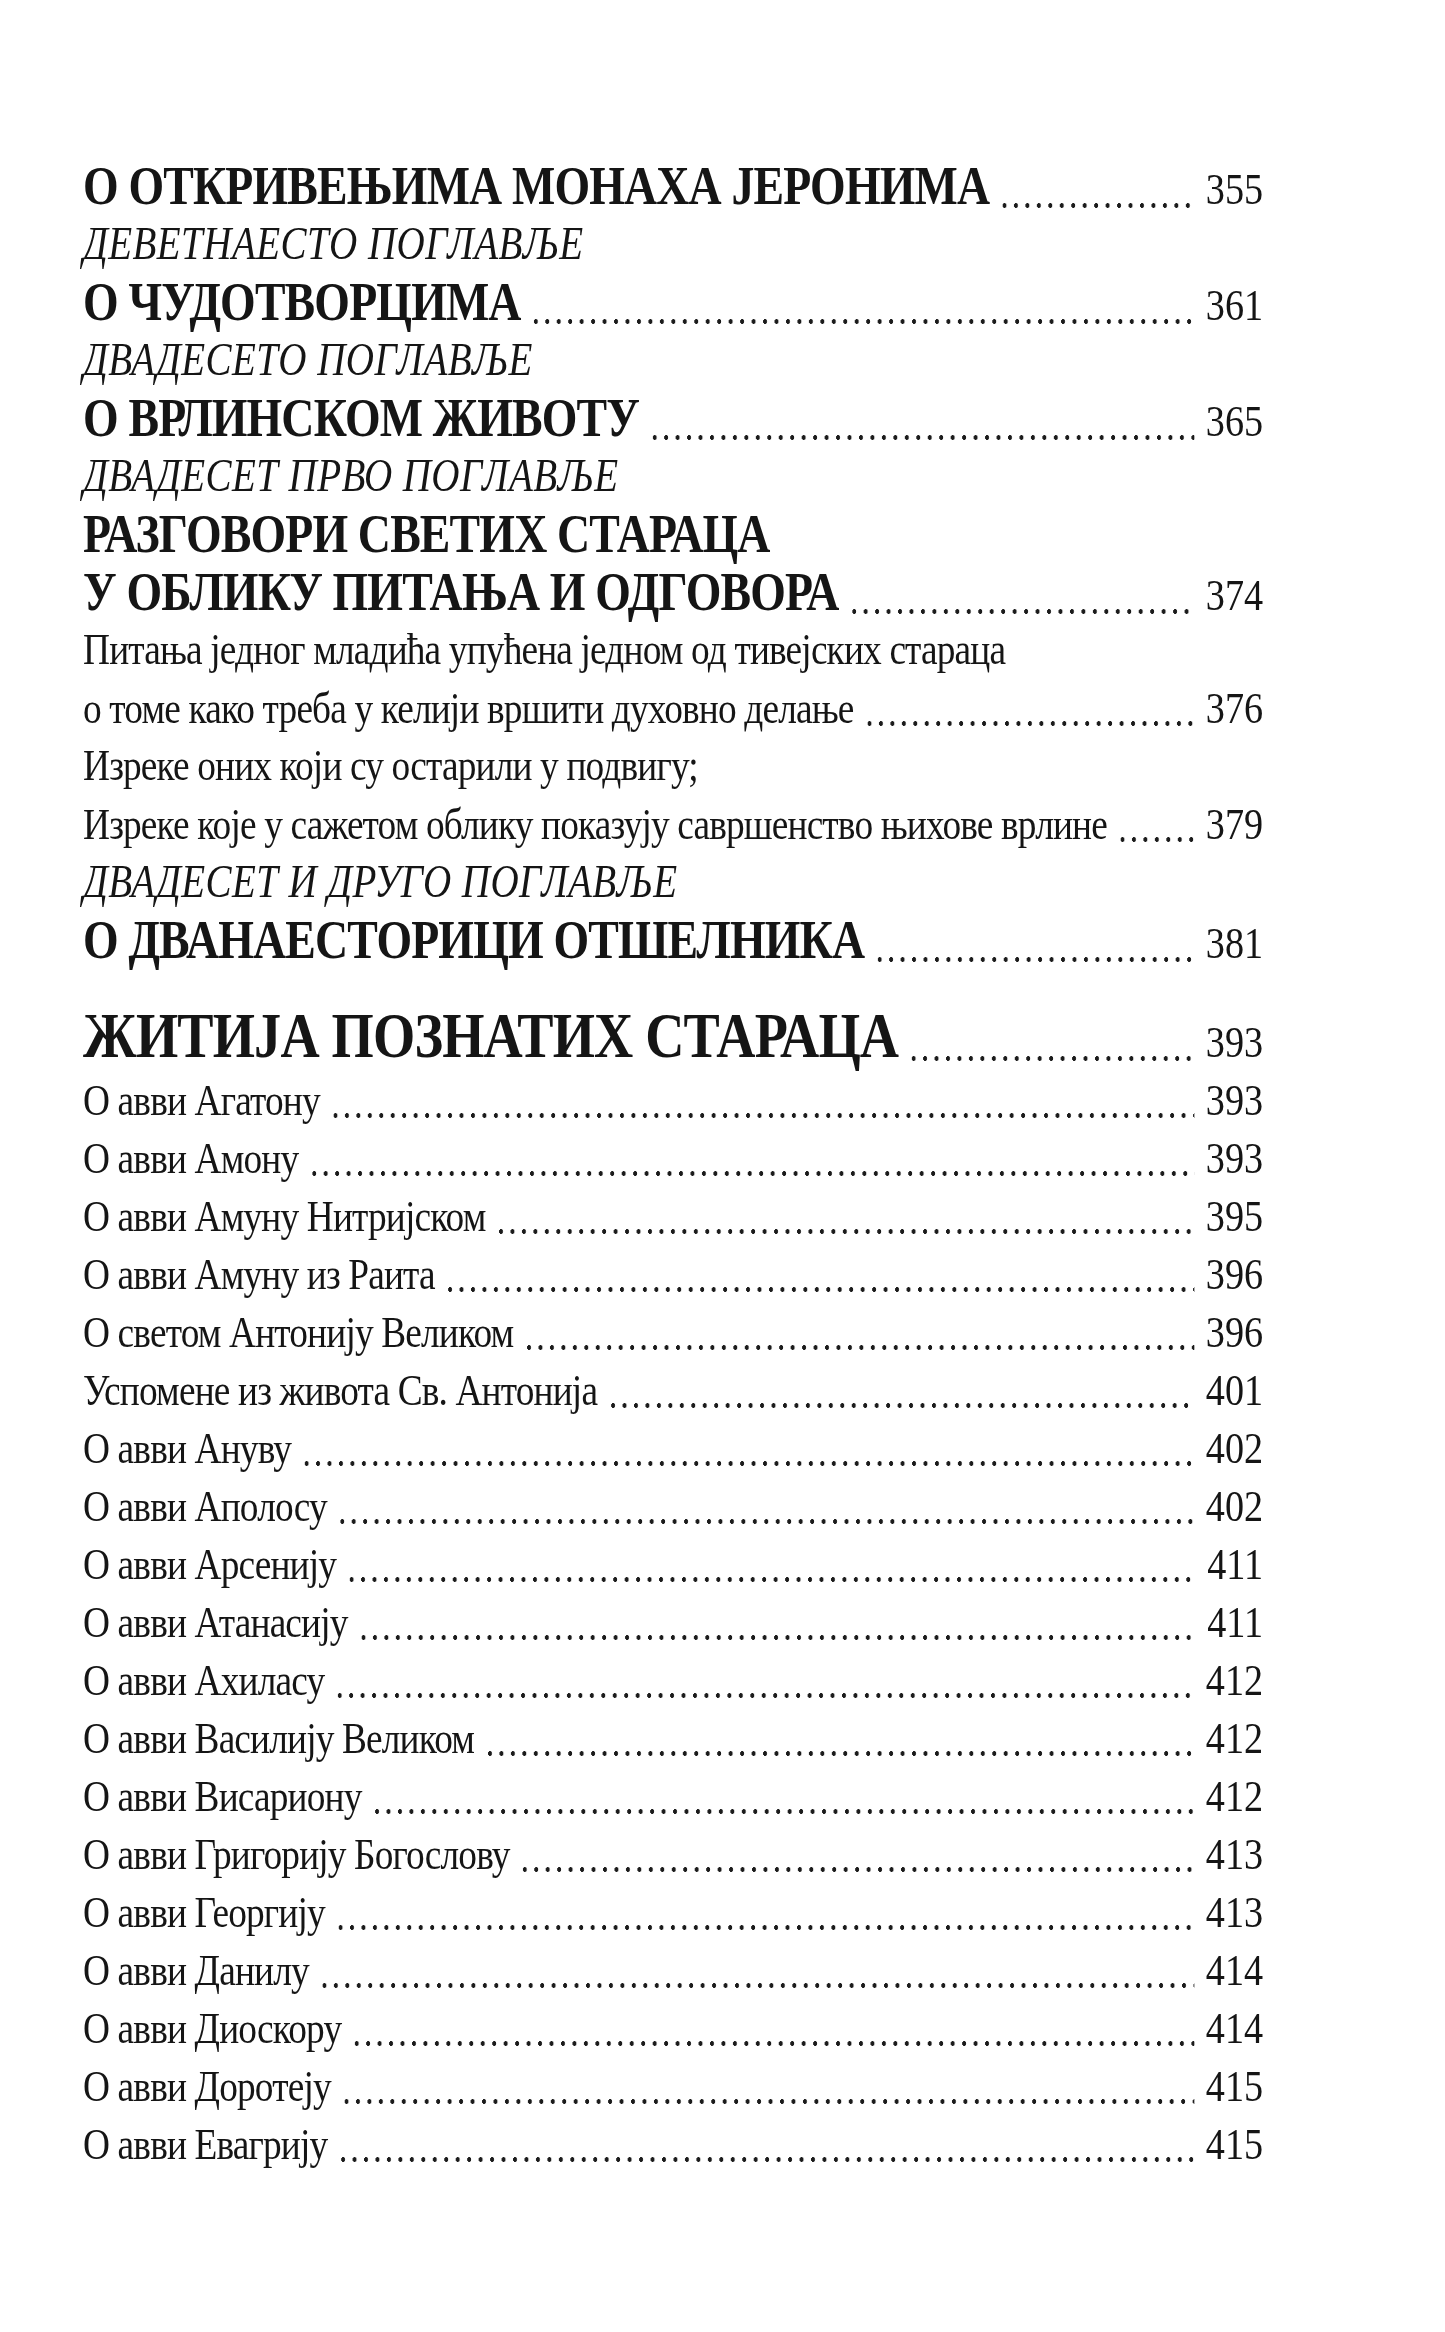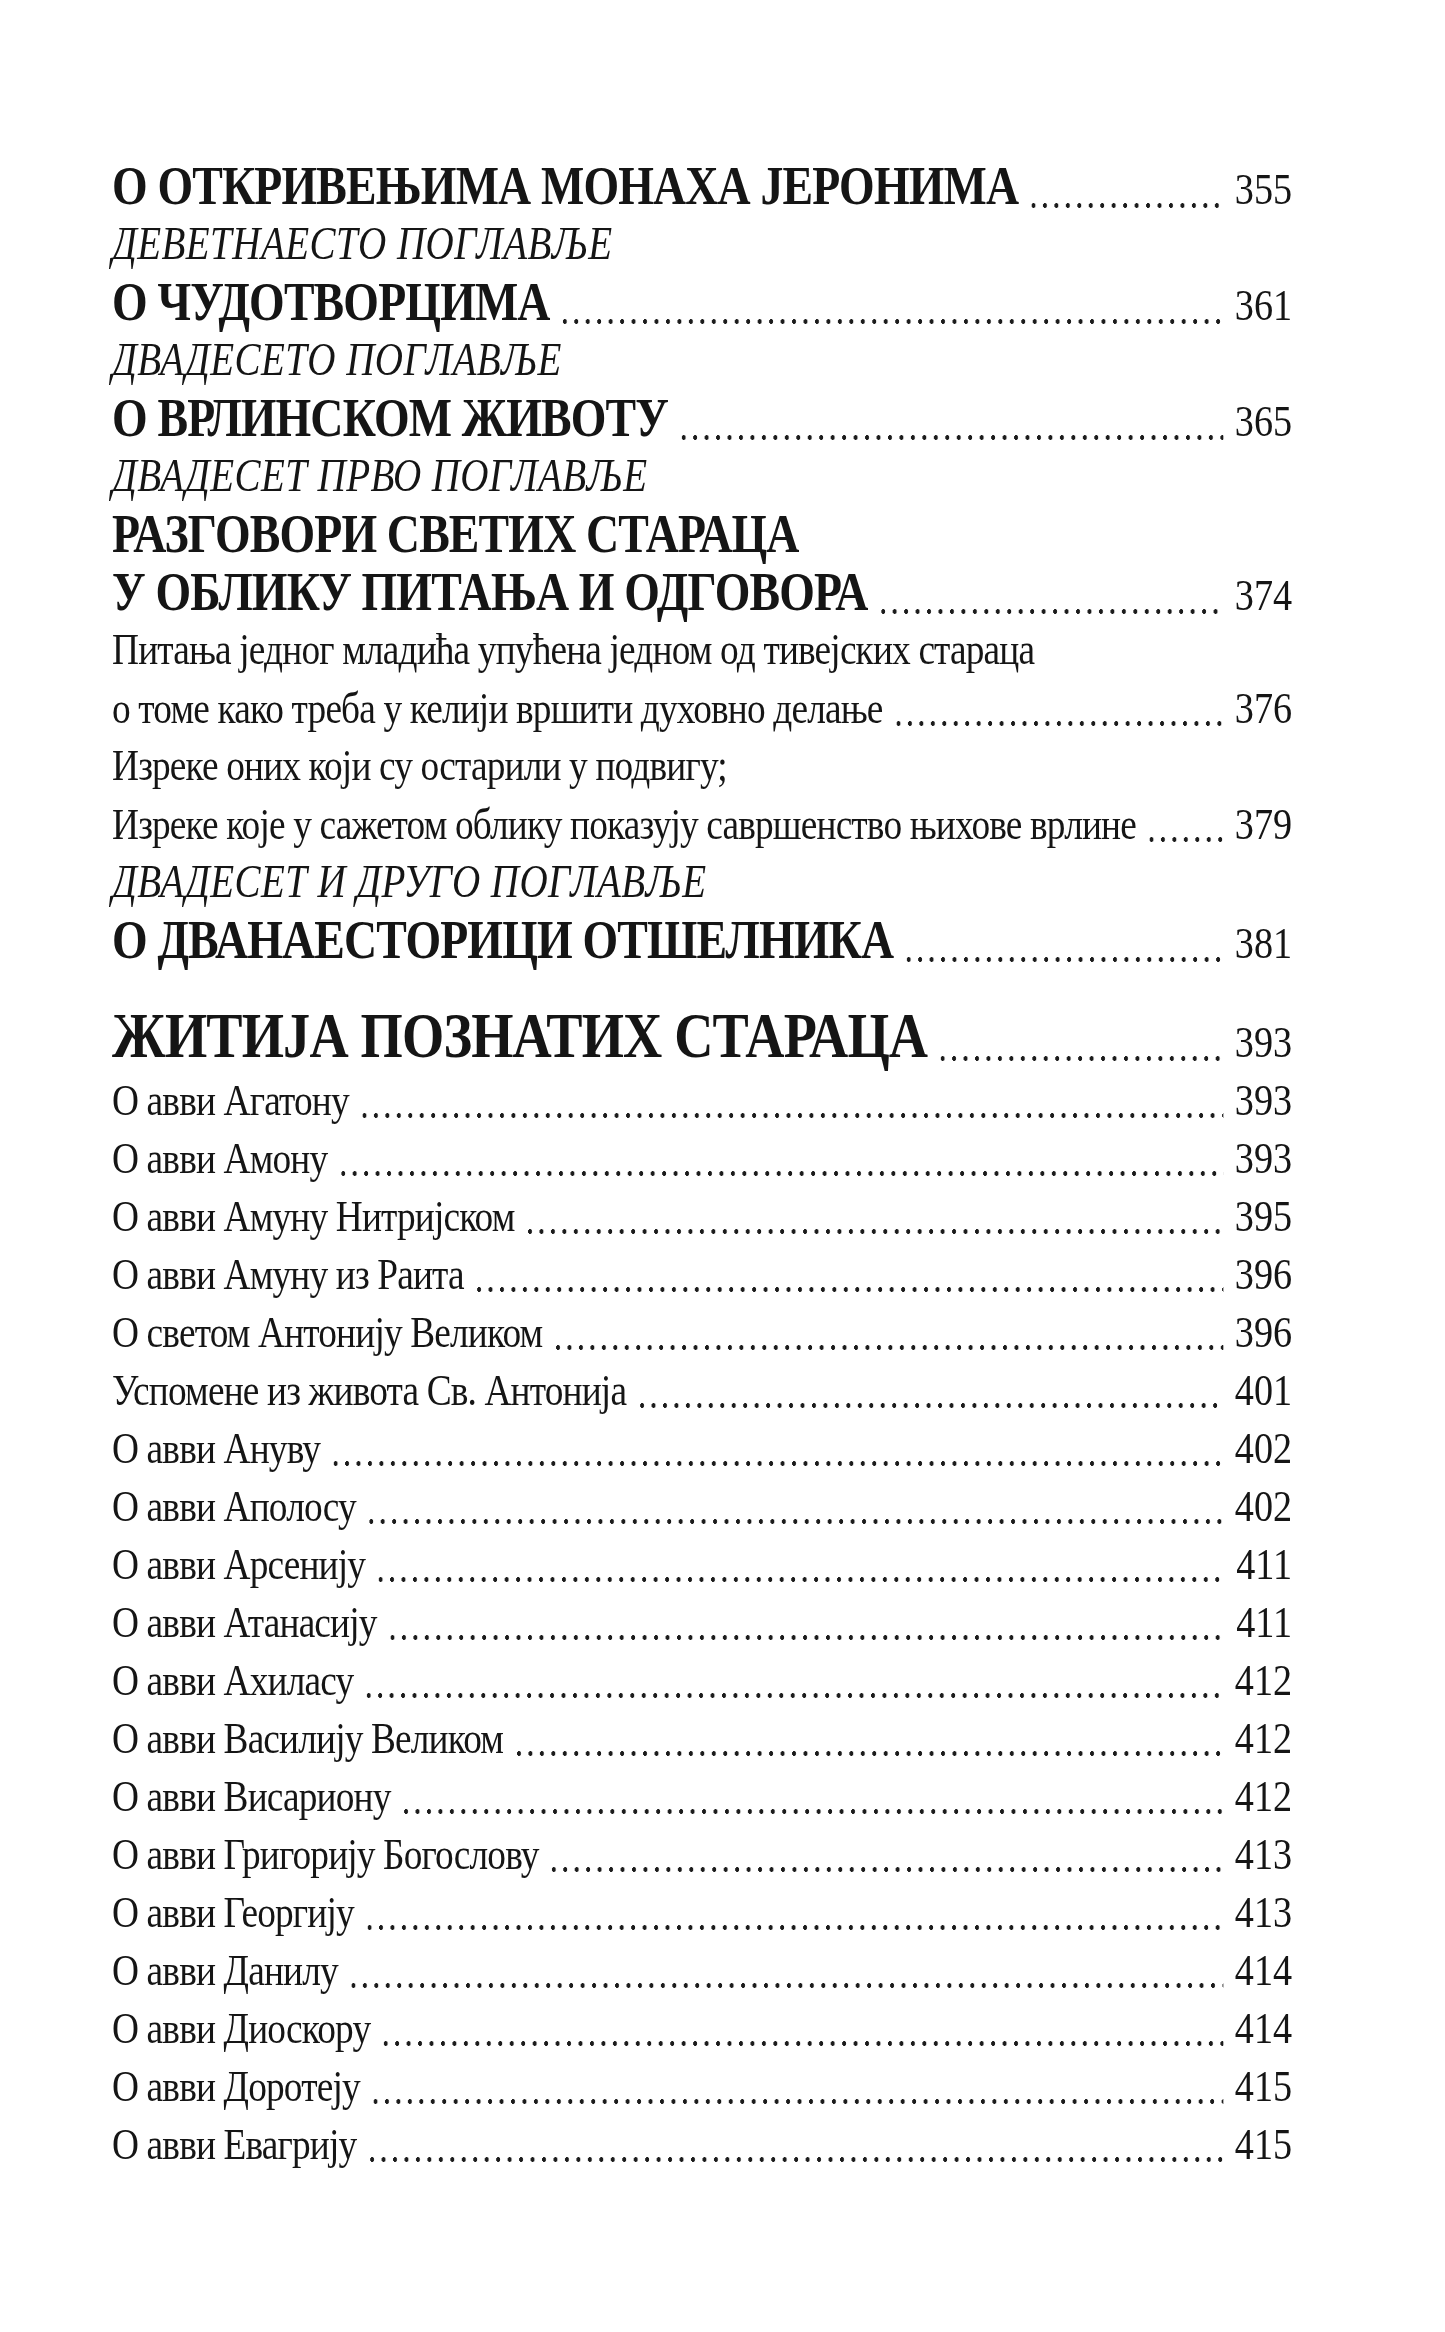--- a/index.html
+++ b/index.html
@@ -9,21 +9,21 @@
   }
   .page {
     position: relative;
     width: 1445px;
     height: 2332px;
     background: #ffffff;
     color: #151515;
     font-family: "Liberation Serif", serif;
     overflow: hidden;
     box-sizing: border-box;
-    padding: 157px 110px 0 112px;
+    padding: 157px 110px 0 83px;
   }
   .toc {
     width: 1390px;
     transform: scaleX(0.849);
     transform-origin: left top;
   }
   .row {
     display: flex;
     align-items: baseline;
     height: 58px;

